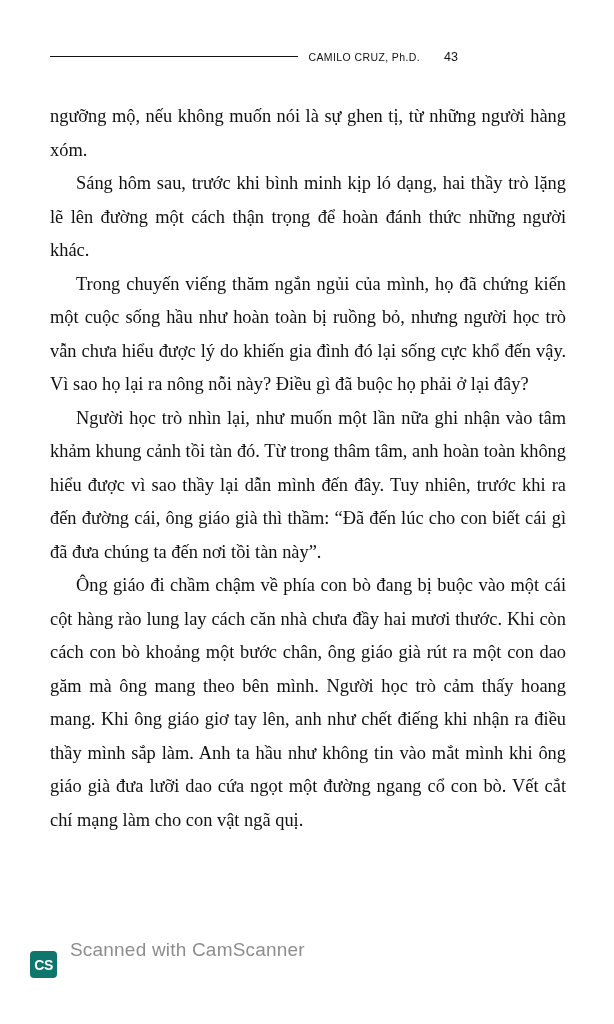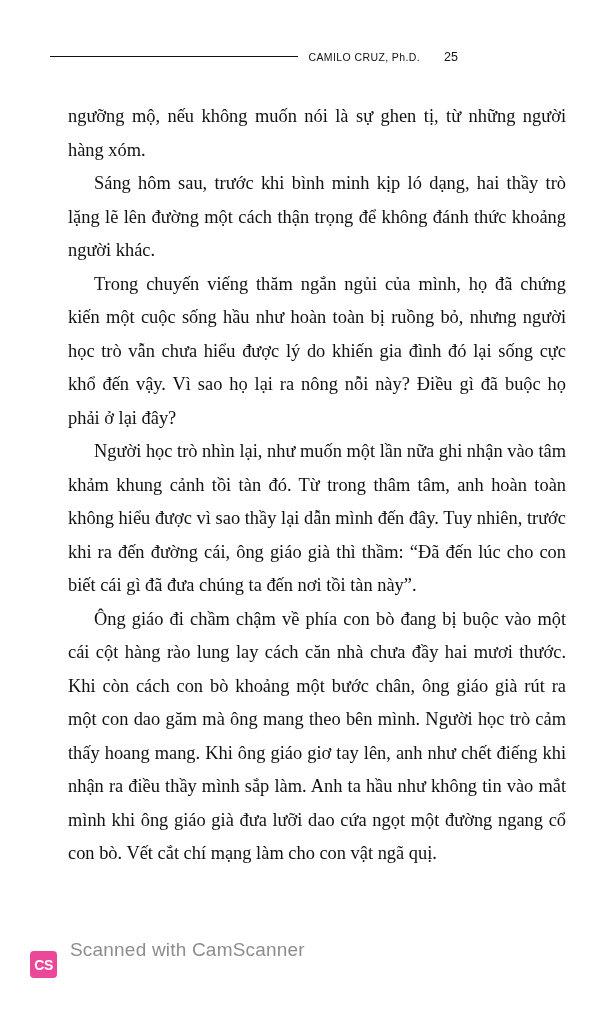--- a/index.html
+++ b/index.html
@@ -56,39 +56,39 @@
     top: 100px;
     left: 50px;
     width: 516px;
     font-size: 18.4px;
     line-height: 33.5px;
     text-align: justify;
     text-justify: inter-word;
     color: #111111;
   }
   .body-text p {
-    margin: 0 0 0 18px;
+    margin: 0 0 0 0;
     text-indent: 0;
   }
   .body-text p + p {
     text-indent: 26px;
   }
   .watermark {
     position: absolute;
     left: 30px;
     bottom: 46px;
     display: flex;
     align-items: center;
     gap: 13px;
   }
   .cs-badge {
     width: 27px;
     height: 27px;
     border-radius: 4px;
-    background: #ec4899;
+    background: #0f766e;
     color: #ffffff;
     font-family: "Liberation Sans", sans-serif;
     font-size: 14px;
     font-weight: bold;
     display: flex;
     align-items: center;
     justify-content: center;
     letter-spacing: -0.5px;
     margin-top: 30px;
   }
@@ -100,26 +100,26 @@
   }
 </style>
 </head>
 <body>
 
 <div class="page">
 
   <div class="header">
     <div class="header-rule"></div>
     <div class="header-title">CAMILO CRUZ, Ph.D.</div>
-    <div class="header-pageno">25</div>
+    <div class="header-pageno">43</div>
   </div>
 
   <div class="body-text">
     <p>ngưỡng mộ, nếu không muốn nói là sự ghen tị, từ những người hàng xóm.</p>
-    <p>Sáng hôm sau, trước khi bình minh kịp ló dạng, hai thầy trò lặng lẽ lên đường một cách thận trọng để không đánh thức khoảng người khác.</p>
+    <p>Sáng hôm sau, trước khi bình minh kịp ló dạng, hai thầy trò lặng lẽ lên đường một cách thận trọng để hoàn đánh thức những người khác.</p>
     <p>Trong chuyến viếng thăm ngắn ngủi của mình, họ đã chứng kiến một cuộc sống hầu như hoàn toàn bị ruồng bỏ, nhưng người học trò vẫn chưa hiểu được lý do khiến gia đình đó lại sống cực khổ đến vậy. Vì sao họ lại ra nông nỗi này? Điều gì đã buộc họ phải ở lại đây?</p>
     <p>Người học trò nhìn lại, như muốn một lần nữa ghi nhận vào tâm khảm khung cảnh tồi tàn đó. Từ trong thâm tâm, anh hoàn toàn không hiểu được vì sao thầy lại dẫn mình đến đây. Tuy nhiên, trước khi ra đến đường cái, ông giáo già thì thầm: “Đã đến lúc cho con biết cái gì đã đưa chúng ta đến nơi tồi tàn này”.</p>
     <p>Ông giáo đi chầm chậm về phía con bò đang bị buộc vào một cái cột hàng rào lung lay cách căn nhà chưa đầy hai mươi thước. Khi còn cách con bò khoảng một bước chân, ông giáo già rút ra một con dao găm mà ông mang theo bên mình. Người học trò cảm thấy hoang mang. Khi ông giáo giơ tay lên, anh như chết điếng khi nhận ra điều thầy mình sắp làm. Anh ta hầu như không tin vào mắt mình khi ông giáo già đưa lưỡi dao cứa ngọt một đường ngang cổ con bò. Vết cắt chí mạng làm cho con vật ngã quị.</p>
   </div>
 
   <div class="watermark">
     <div class="cs-badge">CS</div>
     <div class="cs-text">Scanned with CamScanner</div>
   </div>
 

